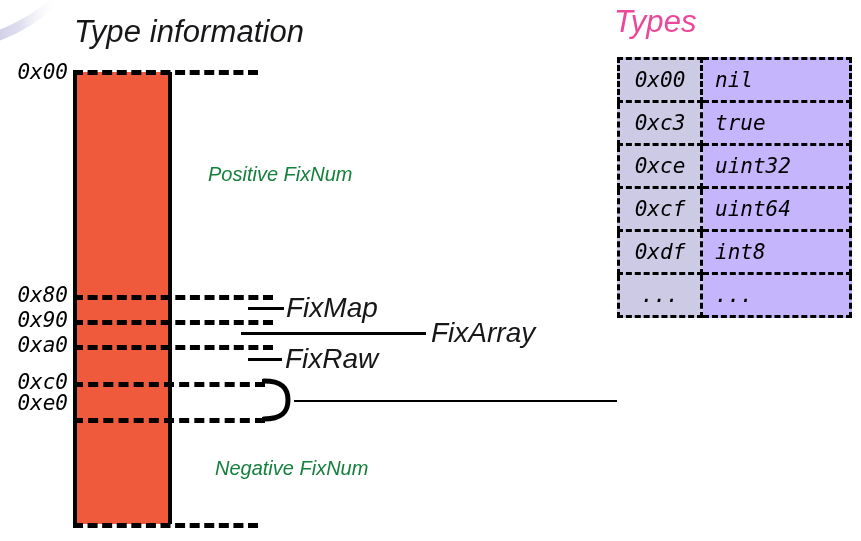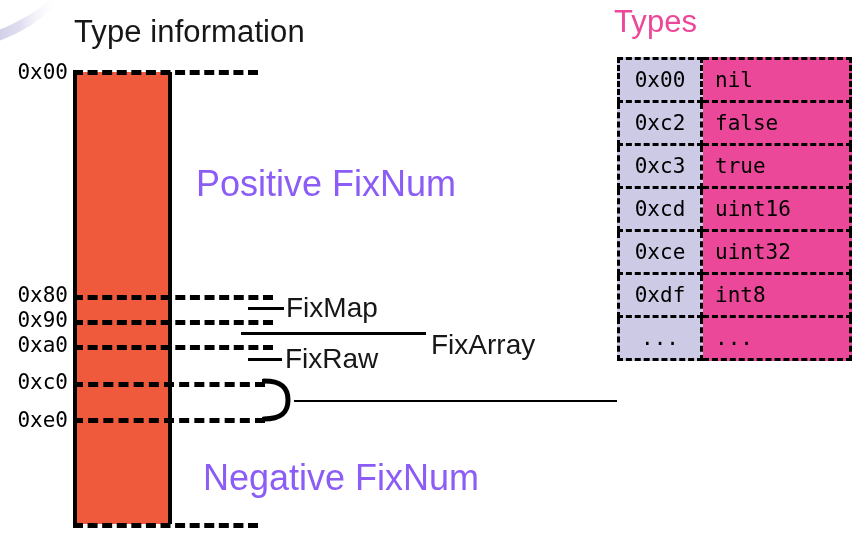--- a/index.html
+++ b/index.html
@@ -1,19 +1,19 @@
 <!DOCTYPE html>
 <html><head>
 <meta charset="utf-8">
 <style>
   html,body{margin:0;padding:0;background:#ffffff;}
   body{width:861px;height:541px;position:relative;overflow:hidden;
        font-family:"Liberation Sans",sans-serif;color:#111111;}
 
-  .abs{position:absolute;}
+  .abs{position:absolute;font-style:italic;}
 
   
   #swoosh{left:-18px;top:-6px;width:110px;height:56px;overflow:hidden;pointer-events:none;}
 
   
   #title-type-info{left:74px;top:14px;font-size:31px;letter-spacing:.1px;
      color:#17171a;white-space:nowrap;}
   #title-types{left:614px;top:4px;font-size:31px;letter-spacing:.1px;
      color:#ec4899;white-space:nowrap;}
 
@@ -26,34 +26,34 @@
      font-size:21px;color:#000;white-space:nowrap;text-align:right;width:66px;left:2px;}
 
   
   .dash-rule{height:0;border-top:5px dashed #000;}
 
   
   .leader{height:0;border-top:3px solid #000;}
   .leader-thin{height:0;border-top:2.5px solid #000;}
 
   
-  .band-label{font-size:36px;color:#8b5cf6;white-space:nowrap;}
+  .band-label{font-size:20px;color:#15803d;white-space:nowrap;margin-left:12px;}
   .callout{font-size:28px;color:#17171a;white-space:nowrap;}
 
   
   #big-brace{left:262px;top:378px;width:36px;height:44px;}
 
   
   #types-table{left:617px;top:57px;width:235px;border-collapse:separate;
      border-spacing:0;}
   #types-table td{border:3px dashed #000;height:40px;padding:0 0 0 12px;
      font-family:"DejaVu Sans Mono","Liberation Mono",monospace;font-size:21px;
      color:#000;line-height:40px;box-sizing:border-box;}
   #types-table td.code{width:86px;background:#cdcae6;text-align:center;padding-left:0;}
-  #types-table td.name{width:149px;background:#ec4899;}
+  #types-table td.name{width:149px;background:#c4b5fd;}
   #types-table tr td{border-top-width:0;}
   #types-table tr:first-child td{border-top-width:3px;}
   #types-table td.name{border-left-width:0;}
 </style>
 </head>
 <body>
 
 <div class="abs" id="swoosh">
   <svg width="110" height="56" viewBox="0 0 110 56">
     <defs>
@@ -69,72 +69,68 @@
 
 <div class="abs" id="title-type-info">Type information</div>
 
 <div class="abs" id="range-bar"></div>
 
 <div class="abs tick-label" style="top:60px">0x00</div>
 <div class="abs tick-label" style="top:283px">0x80</div>
 <div class="abs tick-label" style="top:308px">0x90</div>
 <div class="abs tick-label" style="top:333px">0xa0</div>
 <div class="abs tick-label" style="top:370px">0xc0</div>
-<div class="abs tick-label" style="top:408px">0xe0</div>
+<div class="abs tick-label" style="top:391px">0xe0</div>
 
 <div class="abs dash-rule" style="left:73px;top:70px;width:185px"></div>
 <div class="abs dash-rule" style="left:73px;top:295px;width:200px"></div>
 <div class="abs dash-rule" style="left:73px;top:320px;width:200px"></div>
 <div class="abs dash-rule" style="left:73px;top:345px;width:200px"></div>
 <div class="abs dash-rule" style="left:73px;top:382px;width:192px"></div>
 <div class="abs dash-rule" style="left:73px;top:418px;width:192px"></div>
 <div class="abs dash-rule" style="left:73px;top:523px;width:185px"></div>
 
 <div class="abs band-label" style="left:196px;top:163px">Positive FixNum</div>
 <div class="abs band-label" style="left:203px;top:457px">Negative FixNum</div>
 
 <div class="abs leader" style="left:248px;top:307px;width:36px"></div>
 <div class="abs callout" style="left:286px;top:292px">FixMap</div>
 
 <div class="abs leader" style="left:241px;top:332px;width:185px"></div>
-<div class="abs callout" style="left:431px;top:329px">FixArray</div>
+<div class="abs callout" style="left:431px;top:317px">FixArray</div>
 
 <div class="abs leader" style="left:248px;top:358px;width:34px"></div>
 <div class="abs callout" style="left:285px;top:343px">FixRaw</div>
 
 <div class="abs" id="big-brace">
   <svg width="36" height="44" viewBox="0 0 36 44">
     <path d="M2,3 C20,3 26,10 26,22 C26,34 20,41 2,41" fill="none" stroke="#000" stroke-width="5" stroke-linecap="round"></path>
   </svg>
 </div>
 <div class="abs leader-thin" style="left:294px;top:400px;width:323px"></div>
 
 <div class="abs" id="title-types">Types</div>
 
 <table class="abs" id="types-table">
   <tbody id="types-tbody">
       <tr>
         <td class="code">0x00</td>
         <td class="name">nil</td>
       </tr>
       <tr>
-        <td class="code">0xc2</td>
-        <td class="name">false</td>
-      </tr>
-      <tr>
         <td class="code">0xc3</td>
         <td class="name">true</td>
       </tr>
       <tr>
-        <td class="code">0xcd</td>
-        <td class="name">uint16</td>
+        <td class="code">0xce</td>
+        <td class="name">uint32</td>
       </tr>
       <tr>
-        <td class="code">0xce</td>
-        <td class="name">uint32</td>
+        <td class="code">0xcf</td>
+        <td class="name">uint64</td>
       </tr>
       <tr>
         <td class="code">0xdf</td>
         <td class="name">int8</td>
       </tr>
       <tr>
         <td class="code">...</td>
         <td class="name">...</td>
       </tr>
     </tbody>

